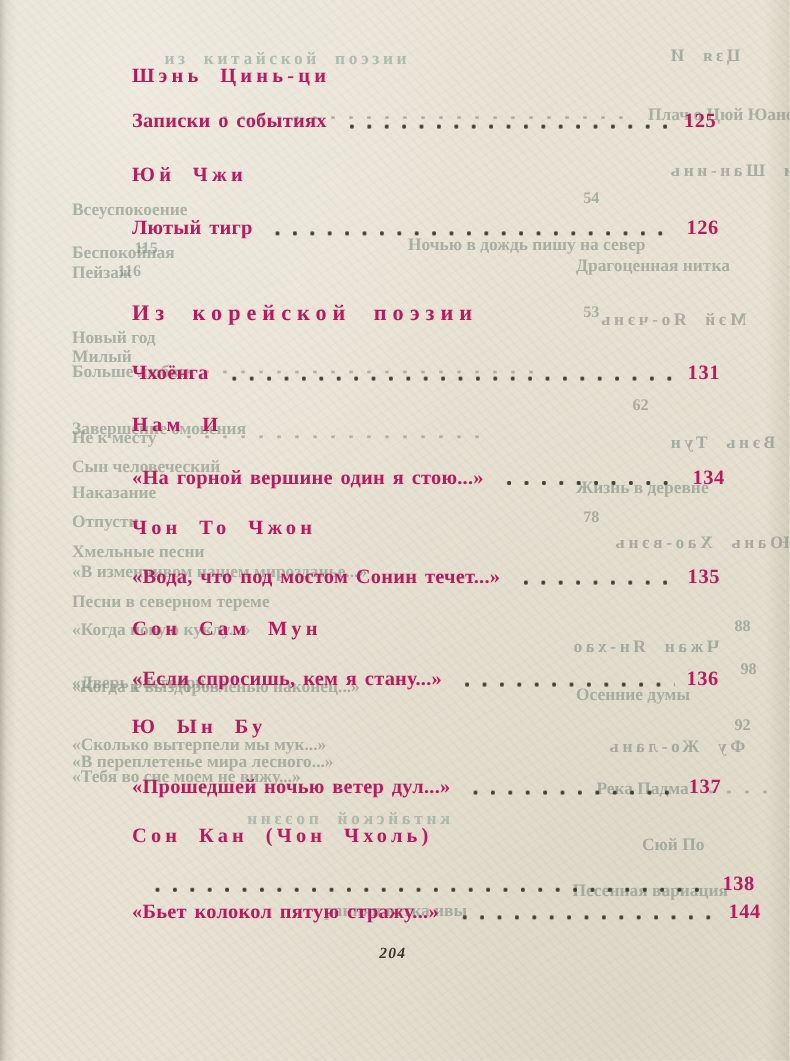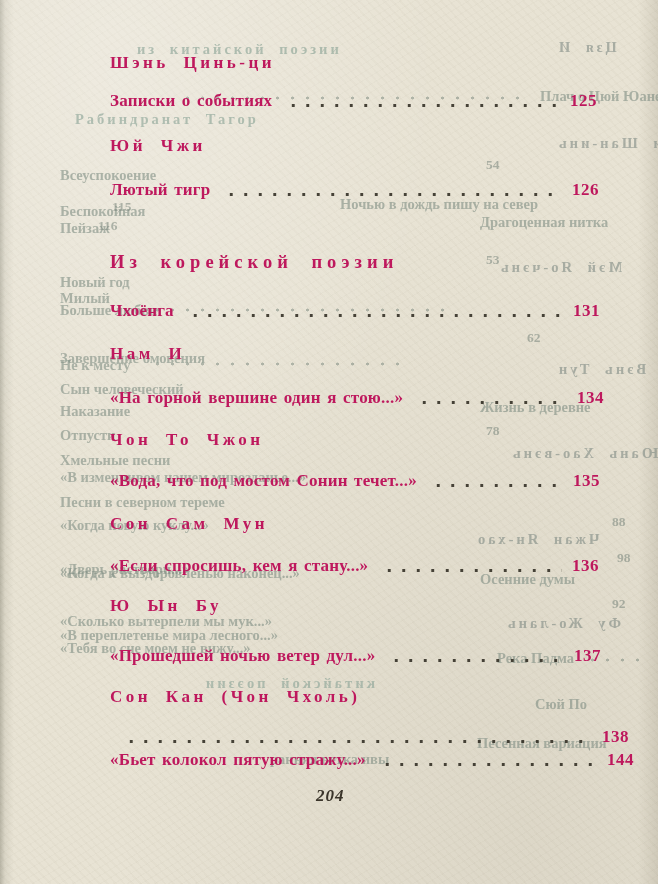--- a/index.html
+++ b/index.html
@@ -44,34 +44,33 @@
   .title{font-weight:bold;font-size:17px;letter-spacing:.2px;word-spacing:2px;white-space:nowrap;}
   .leader{
     flex:1;height:5px;align-self:flex-end;margin:0 10px 3px 14px;
     background-image:radial-gradient(circle, #343026 1.6px, rgba(0,0,0,0) 1.9px);
     background-size:14.5px 5px;background-repeat:repeat-x;background-position:left center;
     opacity:.9;
   }
   .pnum{font-weight:bold;font-size:17px;letter-spacing:.5px;}
   .folio{
     position:absolute;left:316px;top:786px;
-    font-style:italic;font-weight:bold;font-size:17px;color:#3a342a;letter-spacing:1px;
+    font-style:italic;font-weight:bold;font-size:13px;color:#3a342a;letter-spacing:1px;
   }
 </style>
 </head>
 <body>
 
 <div class="paper"></div>
 
 <div id="ghost-layer">
     <span class="ghost gls" style="left: 137px; top: 42px;">из китайской поэзии</span>
     <span class="ghost mls" style="left: 556px; top: 40px;">Цзя И</span>
     <span class="ghost" style="left: 540px; top: 89px;">Плач о Цюй Юане</span>
     <span class="ghost gdots" style="left: 180px; top: 96px; width: 340px;"></span>
-    <span class="ghost gls" style="left: 75px; top: 112px;">Рабиндранат Тагор</span>
     <span class="ghost mls" style="left: 556px; top: 136px;">Ли Шан-инь</span>
     <span class="ghost" style="left: 60px; top: 168px;">Всеуспокоение</span>
     <span class="ghost num" style="left: 486px; top: 158px;">54</span>
     <span class="ghost" style="left: 60px; top: 204px;">Беспокойная</span>
     <span class="ghost num" style="left: 112px; top: 200px;">115</span>
     <span class="ghost" style="left: 340px; top: 197px; font-family: Liberation Serif, serif;">Ночью в дождь пишу на север</span>
     <span class="ghost" style="left: 60px; top: 221px;">Пейзаж</span>
     <span class="ghost num" style="left: 98px; top: 219px;">116</span>
     <span class="ghost" style="left: 480px; top: 215px;">Драгоценная нитка</span>
     <span class="ghost mls" style="left: 498px; top: 260px;">Мэй Яо-чэнь</span>

